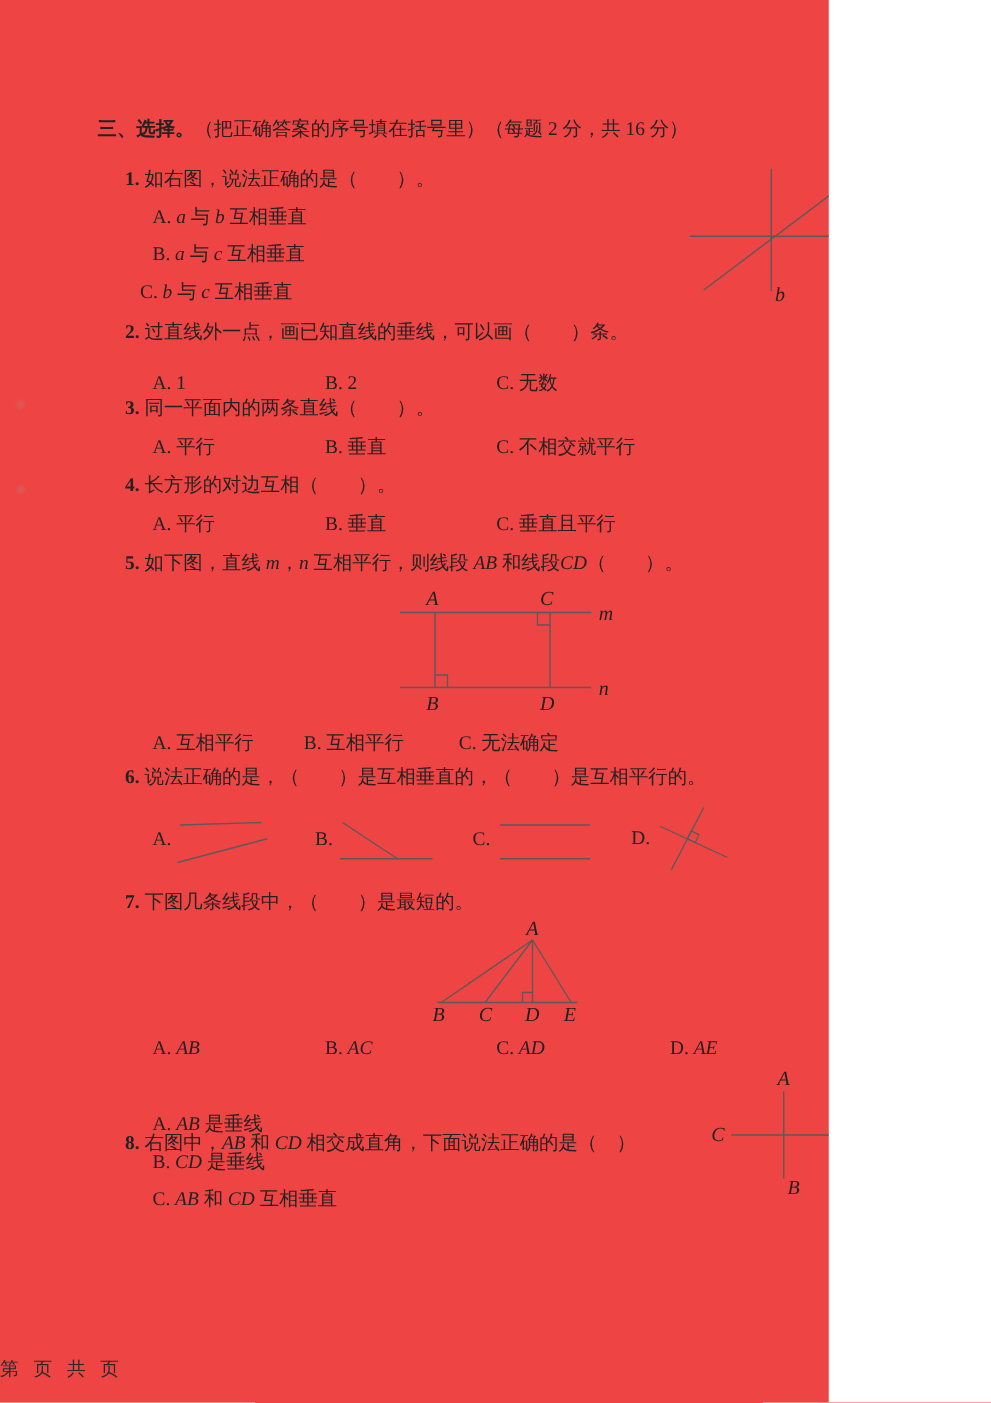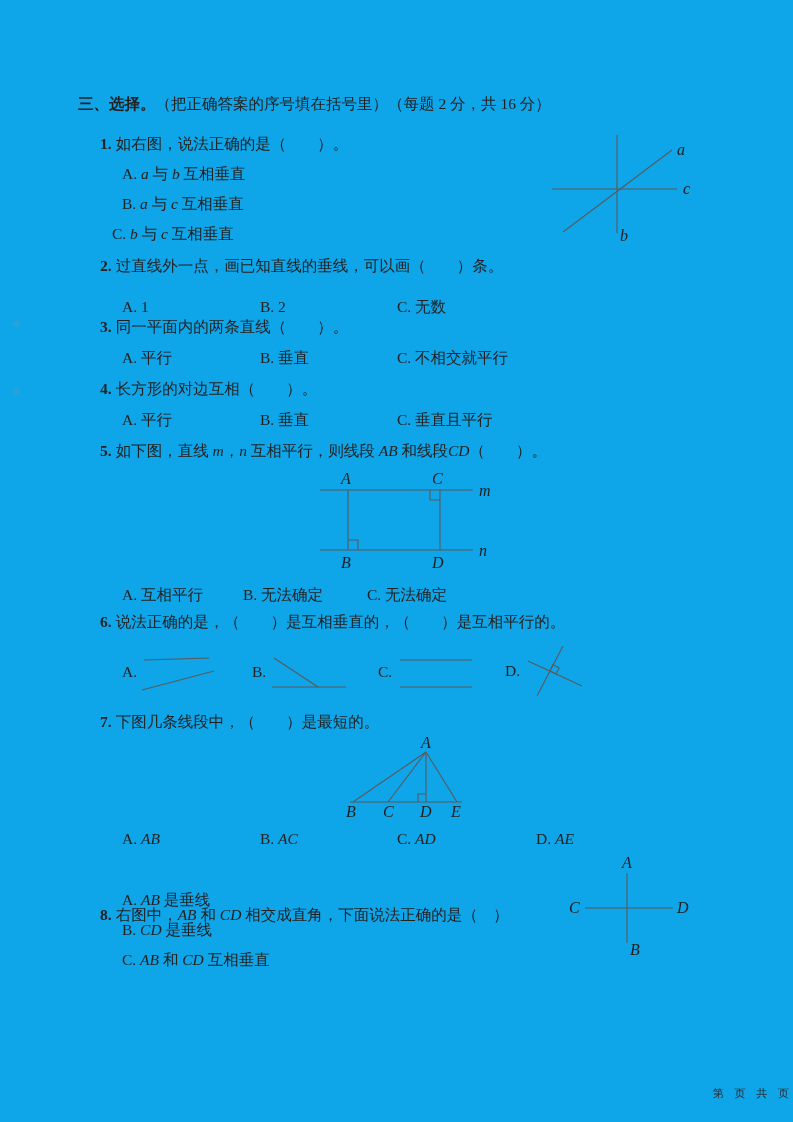--- a/index.html
+++ b/index.html
@@ -1,40 +1,40 @@
 <!DOCTYPE html>
 <html><head>
 <meta charset="utf-8">
 <style>
   html,body{margin:0;padding:0;}
   body{background:#ffffff;}
   .page{
     position:relative;
-    width:793px;height:1122px;
-    background:#0ea5e9;
+    width:663px;height:1122px;
+    background:#ef4444;
     font-family:"Liberation Serif","DejaVu Serif",serif;
     color:#222222;
     overflow:hidden;
   }
   .row{position:absolute;font-size:15.5px;line-height:21px;white-space:nowrap;}
   .bold{font-weight:bold;}
   .qnum{font-weight:bold;margin-right:4px;}
   .opts{display:flex;}
   .opts span{display:inline-block;}
   .mv{font-family:"Liberation Serif",serif;font-style:italic;}
   i.mv{font-style:italic;}
   svg{position:absolute;overflow:visible;}
   svg line, svg polyline{stroke:#5a5a5a;stroke-width:1.1;fill:none;}
   svg rect.ra{stroke:#5a5a5a;stroke-width:1;fill:none;}
   svg text{fill:#1f1f1f;font-family:"Liberation Serif",serif;font-style:italic;font-size:16px;}
   .figgroup{position:absolute;display:flex;align-items:center;}
   .figgroup .lbl{font-size:15.5px;}
   .figgroup svg{position:relative;display:block;}
-  .footer{position:absolute;left:0;right:0;top:1086px;text-align:right;
-          font-size:11px;letter-spacing:4px;color:#2a2a2a;}
+  .footer{position:absolute;left:0;right:0;top:1086px;text-align:left;
+          font-size:15px;letter-spacing:4px;color:#2a2a2a;}
   .artifact{position:absolute;width:9px;height:11px;opacity:.28;
             background:radial-gradient(circle,#9a9a9a 0%,rgba(255,255,255,0) 70%);}
 </style>
 </head>
 <body>
 
 <div class="page">
 
   <div class="artifact" style="left:12px;top:318px;"></div>
   <div class="artifact" style="left:12px;top:386px;"></div>
@@ -100,21 +100,21 @@
     <text x="36" y="16">A</text>
     <text x="127" y="16">C</text>
     <text x="174" y="28">m</text>
     <text x="36" y="100">B</text>
     <text x="127" y="100">D</text>
     <text x="174" y="88">n</text>
   </svg>
 
   <div class="row opts" style="left:122px;top:584px;">
     <span style="width:121px;">A. 互相平行</span>
-    <span style="width:124px;">B. 无法确定</span>
+    <span style="width:124px;">B. 互相平行</span>
     <span>C. 无法确定</span>
   </div>
 
   <div class="row" style="left:100px;top:611px;">
     <span class="qnum">6.</span><span>说法正确的是，（　　）是互相垂直的，（　　）是互相平行的。</span>
   </div>
 
   <div class="figgroup" style="left:122px;top:646px;height:52px;">
     <span class="lbl">A.</span>
     <svg width="82" height="46" viewBox="0 0 82 46" style="margin-left:5px;">

